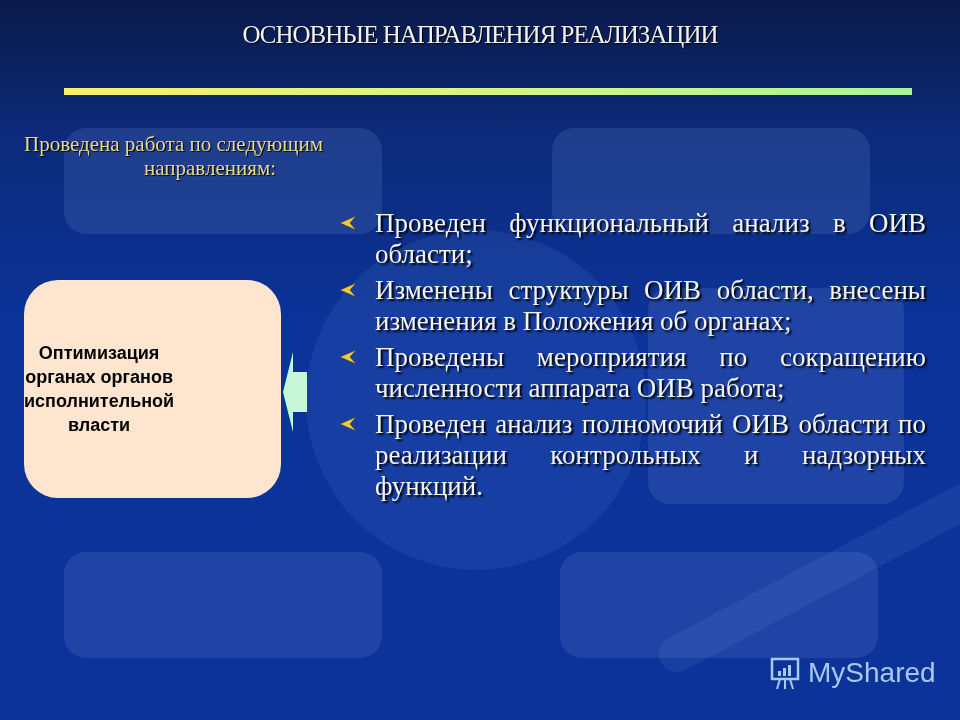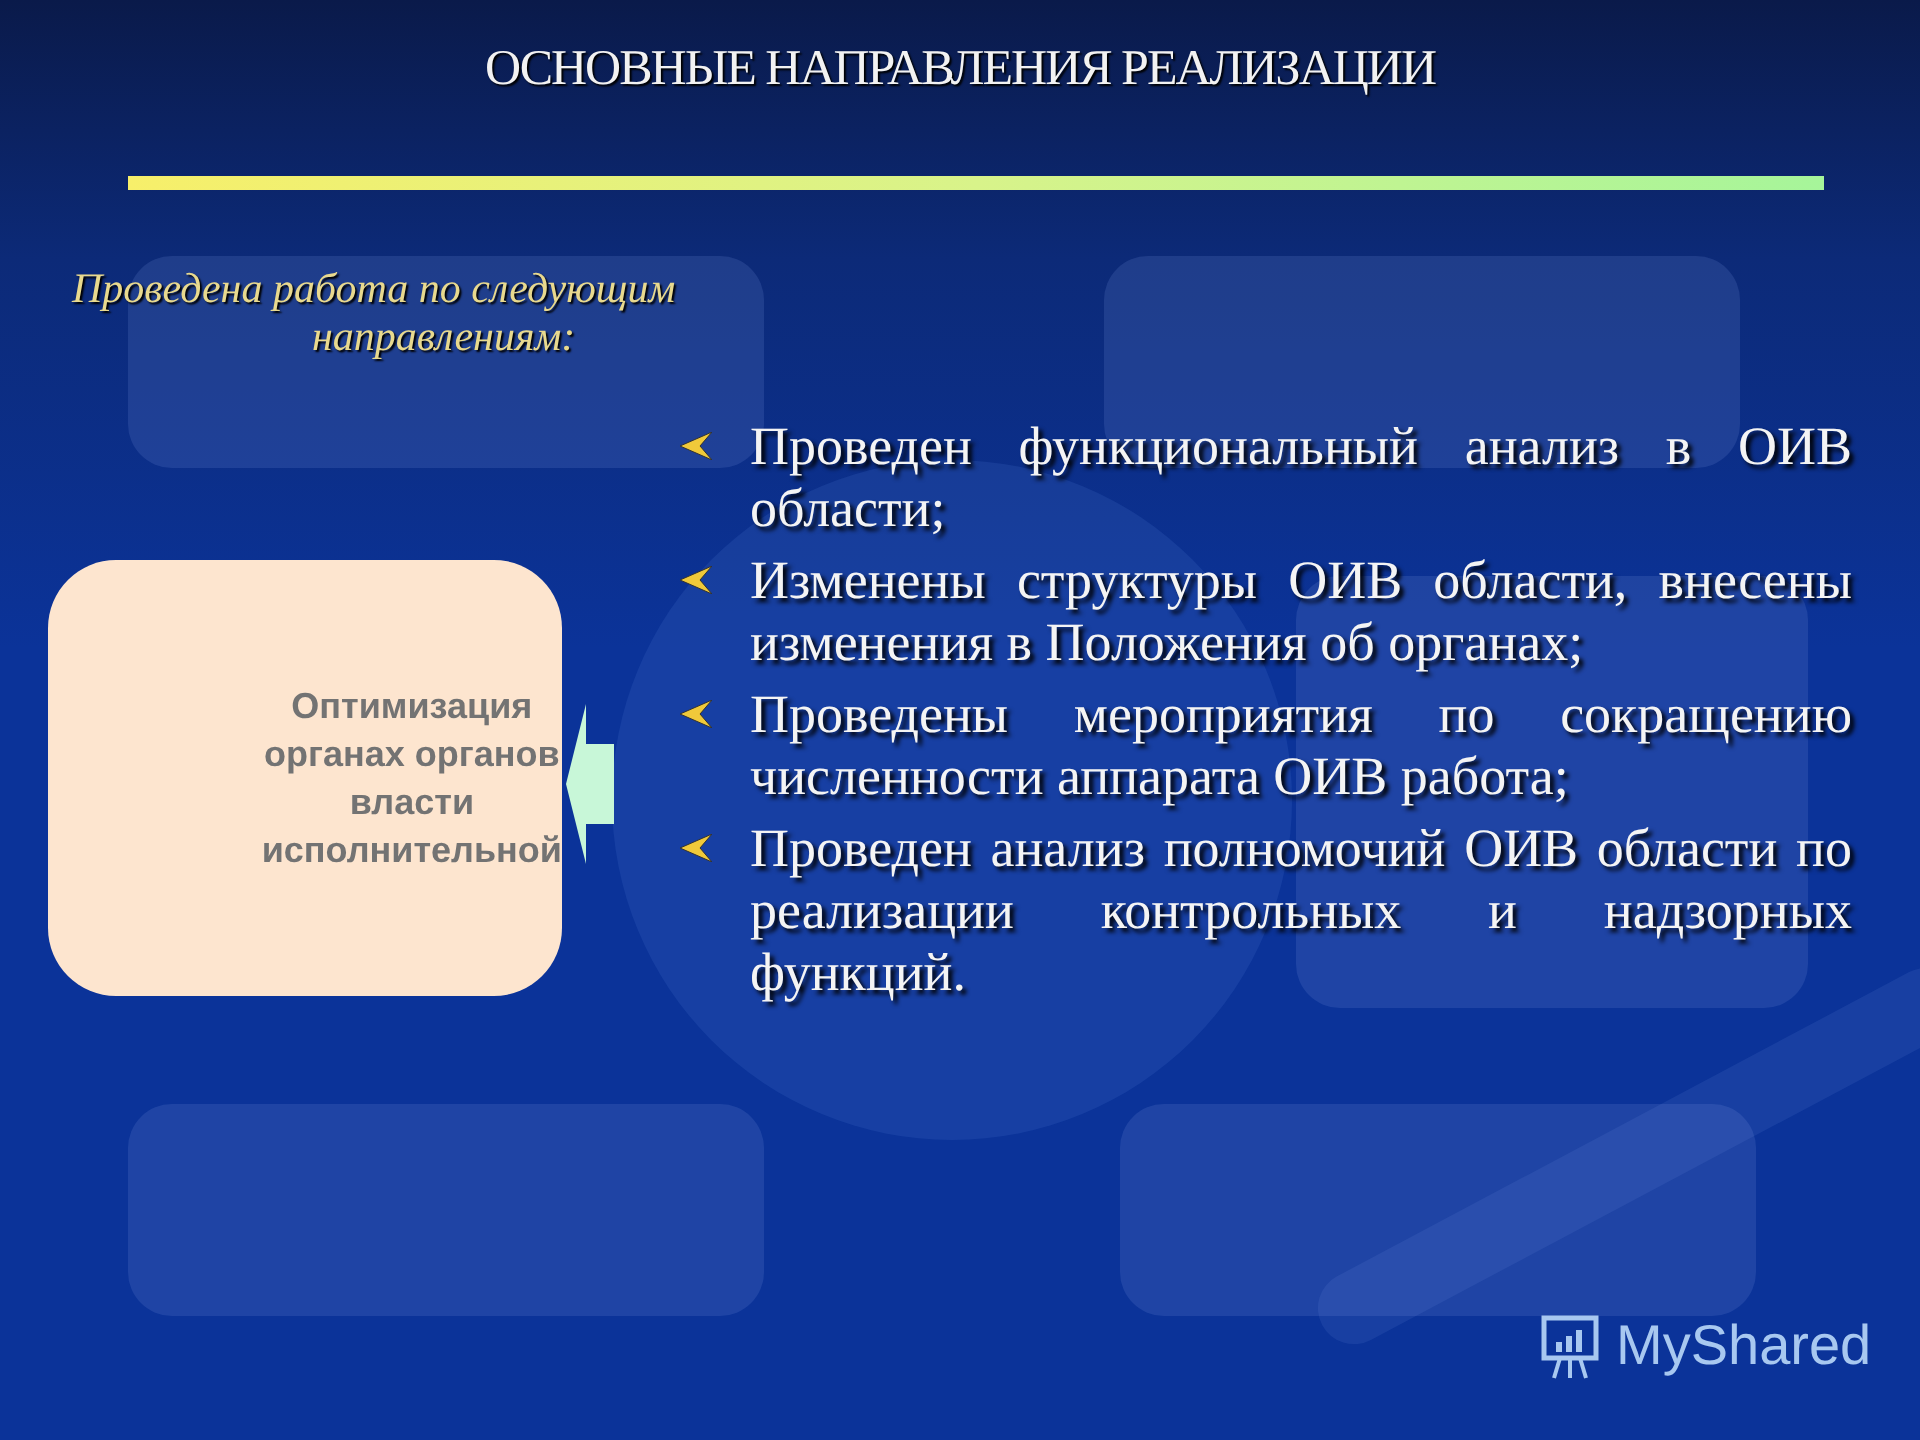--- a/index.html
+++ b/index.html
@@ -24,31 +24,30 @@
     .title {
       position:absolute; top:20px; left:0; width:960px; text-align:center;
       color:#f2f2f2; font-size:25px; line-height:29px; letter-spacing:-1px;
       text-shadow: 1px 1px 1px #000;
     }
     .title-bar {
       position:absolute; top:88px; left:64px; width:848px; height:7px;
       background: linear-gradient(90deg, #f7ef6a 0%, #d8f38a 50%, #a6f59a 100%);
     }
     .subtitle {
-      position:absolute; top:132px; left:36px; width:400px;
+      position:absolute; top:132px; left:24px; width:400px;
       color:#e8d98e; font-size:21px; line-height:24px;
       text-shadow: 1px 1px 1px #000;
-      font-style: italic;
     }
     .subtitle .l2 { display:block; padding-left:120px; }
     .left-card {
       position:absolute; left:24px; top:280px; width:257px; height:218px;
       background:#fde5cf; border-radius:34px;
-      display:flex; align-items:center; justify-content:flex-end; text-align:center;
-      color:#737373; font-family:"Liberation Sans", sans-serif; font-weight:bold;
+      display:flex; align-items:center; justify-content:flex-start; text-align:center;
+      color:#000000; font-family:"Liberation Sans", sans-serif; font-weight:bold;
       font-size:18px; line-height:24px;
     }
     .arrow {
       position:absolute; left:283px; top:352px; width:24px; height:80px;
     }
     .bullets {
       position:absolute; left:338px; top:208px; width:588px;
       color:#f4f4f4; font-size:27px; line-height:31px;
       text-shadow: 2px 2px 2px #000;
       margin:0; padding:0; list-style:none;
@@ -80,22 +79,22 @@
 
   <div class="subtitle">
     <span>Проведена работа по следующим</span>
     <span class="l2">направлениям:</span>
   </div>
 
   <div class="left-card">
     <div>
       <div>Оптимизация</div>
       <div>органах органов</div>
+      <div>исполнительной</div>
       <div>власти</div>
-      <div>исполнительной</div>
     </div>
   </div>
 
   <svg class="arrow" viewBox="0 0 24 80">
     <polygon points="0,40 10,0 10,20 24,20 24,60 10,60 10,80" fill="#c8f7d8"></polygon>
   </svg>
 
   <ul class="bullets">
     <li>
       <svg class="bullet-icon" viewBox="0 0 16 14">

